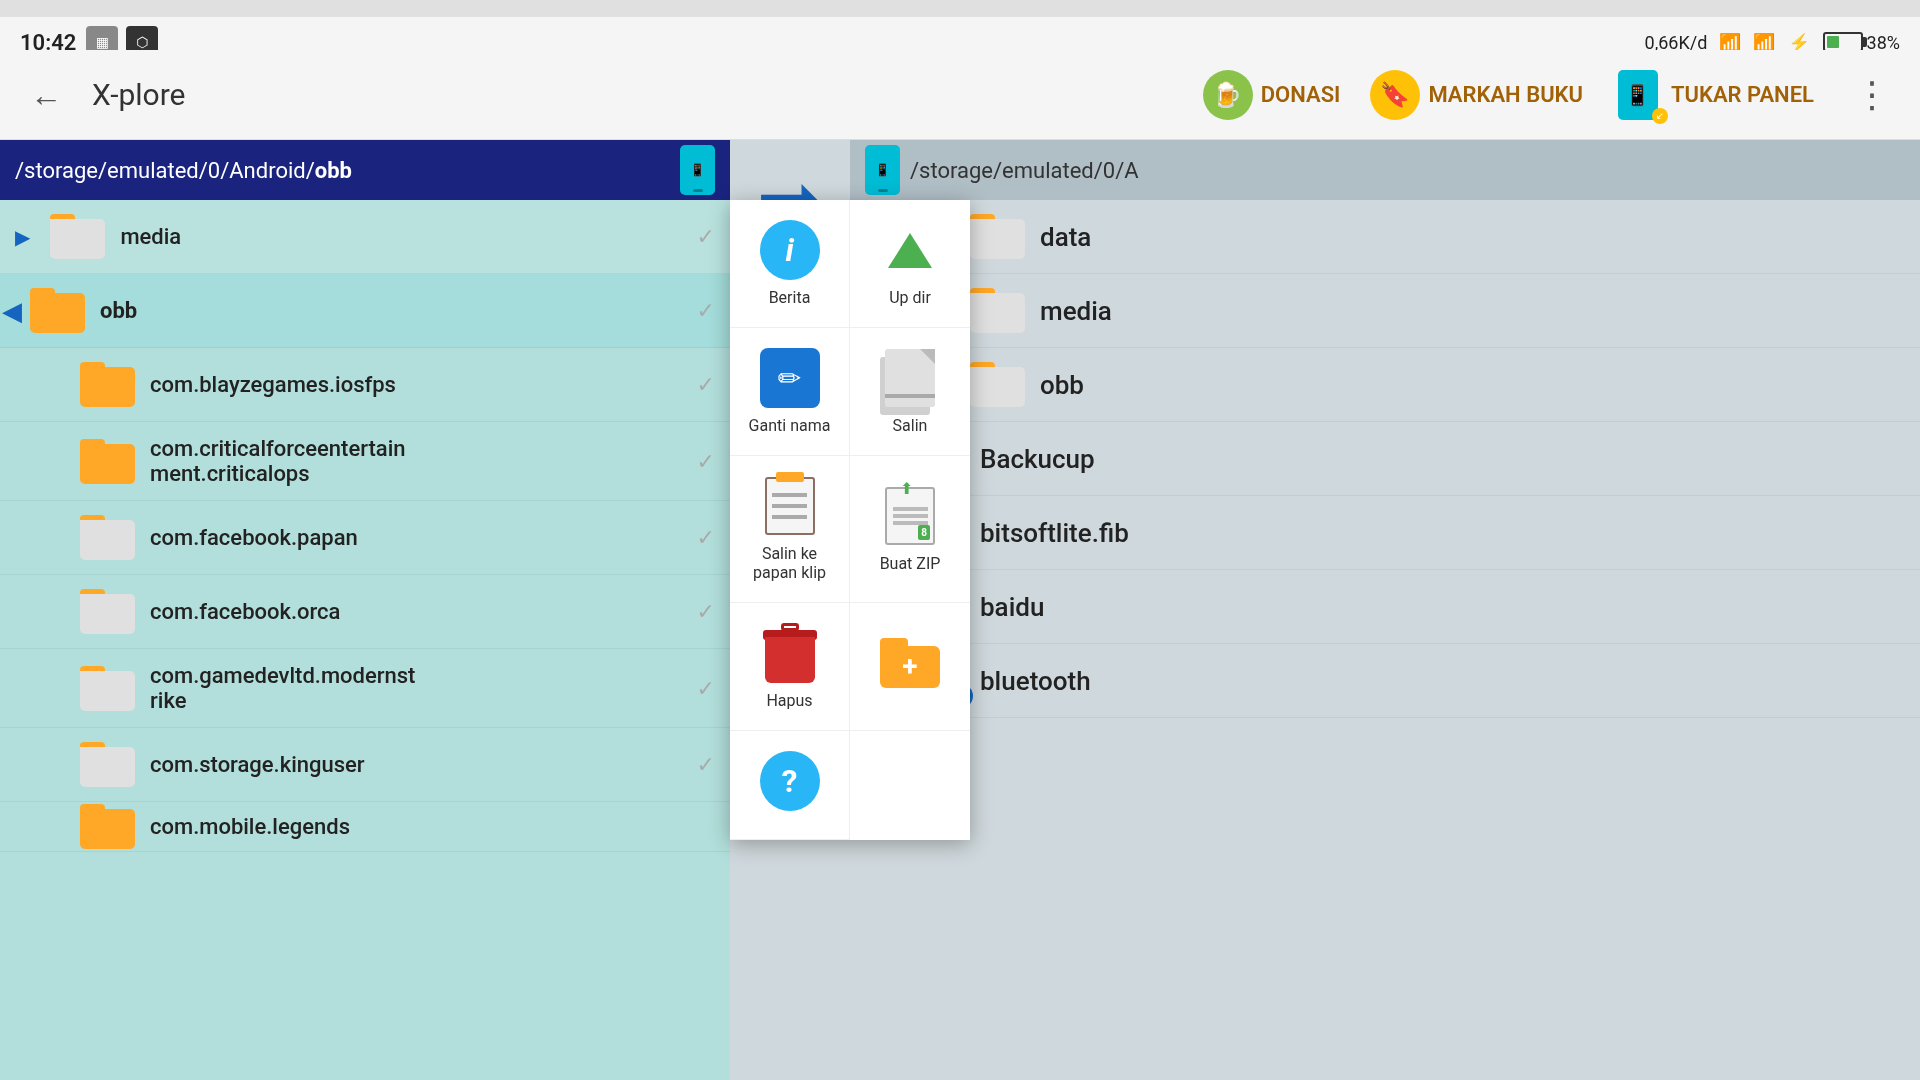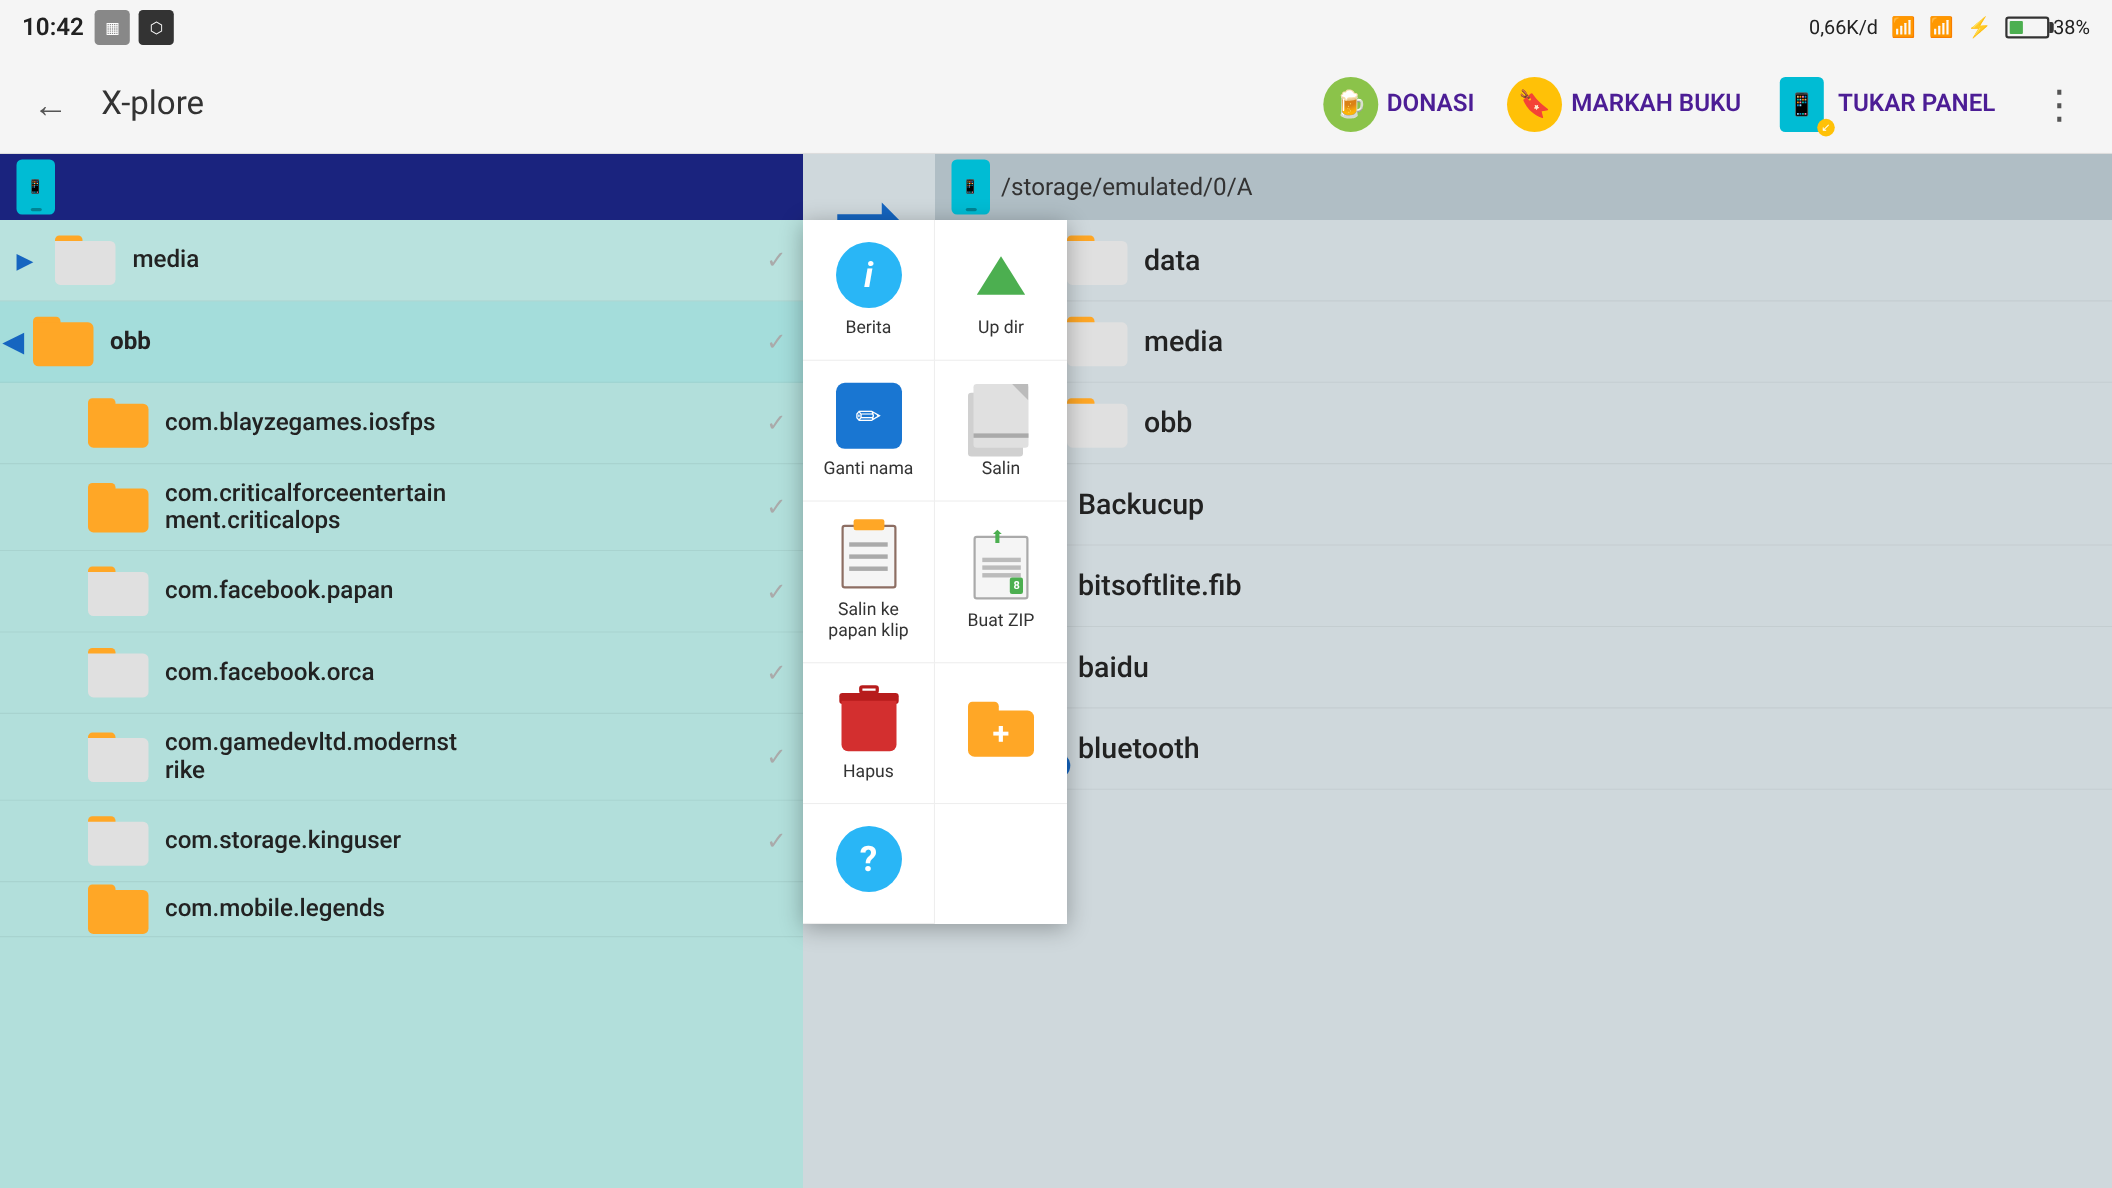--- a/index.html
+++ b/index.html
@@ -8,21 +8,21 @@
       height: 1080px;
       font-family: 'Roboto', Arial, sans-serif;
       background: #e0e0e0;
       overflow: hidden;
       position: relative;
     }
 
     
     .status-bar {
       position: absolute;
-      top: 0; left: 0; right: 0;
+      top: 17px; left: 0; right: 0;
       height: 50px;
       background: #f5f5f5;
       display: flex;
       align-items: center;
       justify-content: space-between;
       padding: 0 20px;
       z-index: 100;
     }
     .status-left {
       display: flex;
@@ -135,21 +135,21 @@
       align-items: center;
       justify-content: center;
       font-size: 24px;
     }
     .donasi-icon { background: #8BC34A; }
     .markah-icon { background: #FFC107; }
     .tukar-icon { background: transparent; }
     .toolbar-btn-label {
       font-size: 22px;
       font-weight: 600;
-      color: #4c1d95;
+      color: #a16207;
     }
     .toolbar-more {
       font-size: 36px;
       color: #555;
       cursor: pointer;
       padding: 0 10px;
     }
 
     
     .main {
@@ -585,20 +585,23 @@
       <span class="toolbar-btn-label">TUKAR PANEL</span>
     </div>
     <span class="toolbar-more">⋮</span>
   </div>
 </div>
 
 <div class="main">
 
   <div class="left-panel">
     <div class="panel-header">
+      <span class="panel-path">
+        /storage/emulated/0/Android/<span>obb</span>
+      </span>
       <div class="phone-icon">📱</div>
     </div>
     <div class="file-list">
 
       <div class="file-item" style="background:rgba(255,255,255,0.1);">
         <span class="parent-arrow">▶</span>
         <div class="folder-icon">
           <div class="folder-icon-tab"></div>
           <div class="folder-icon-inner"></div>
         </div>

